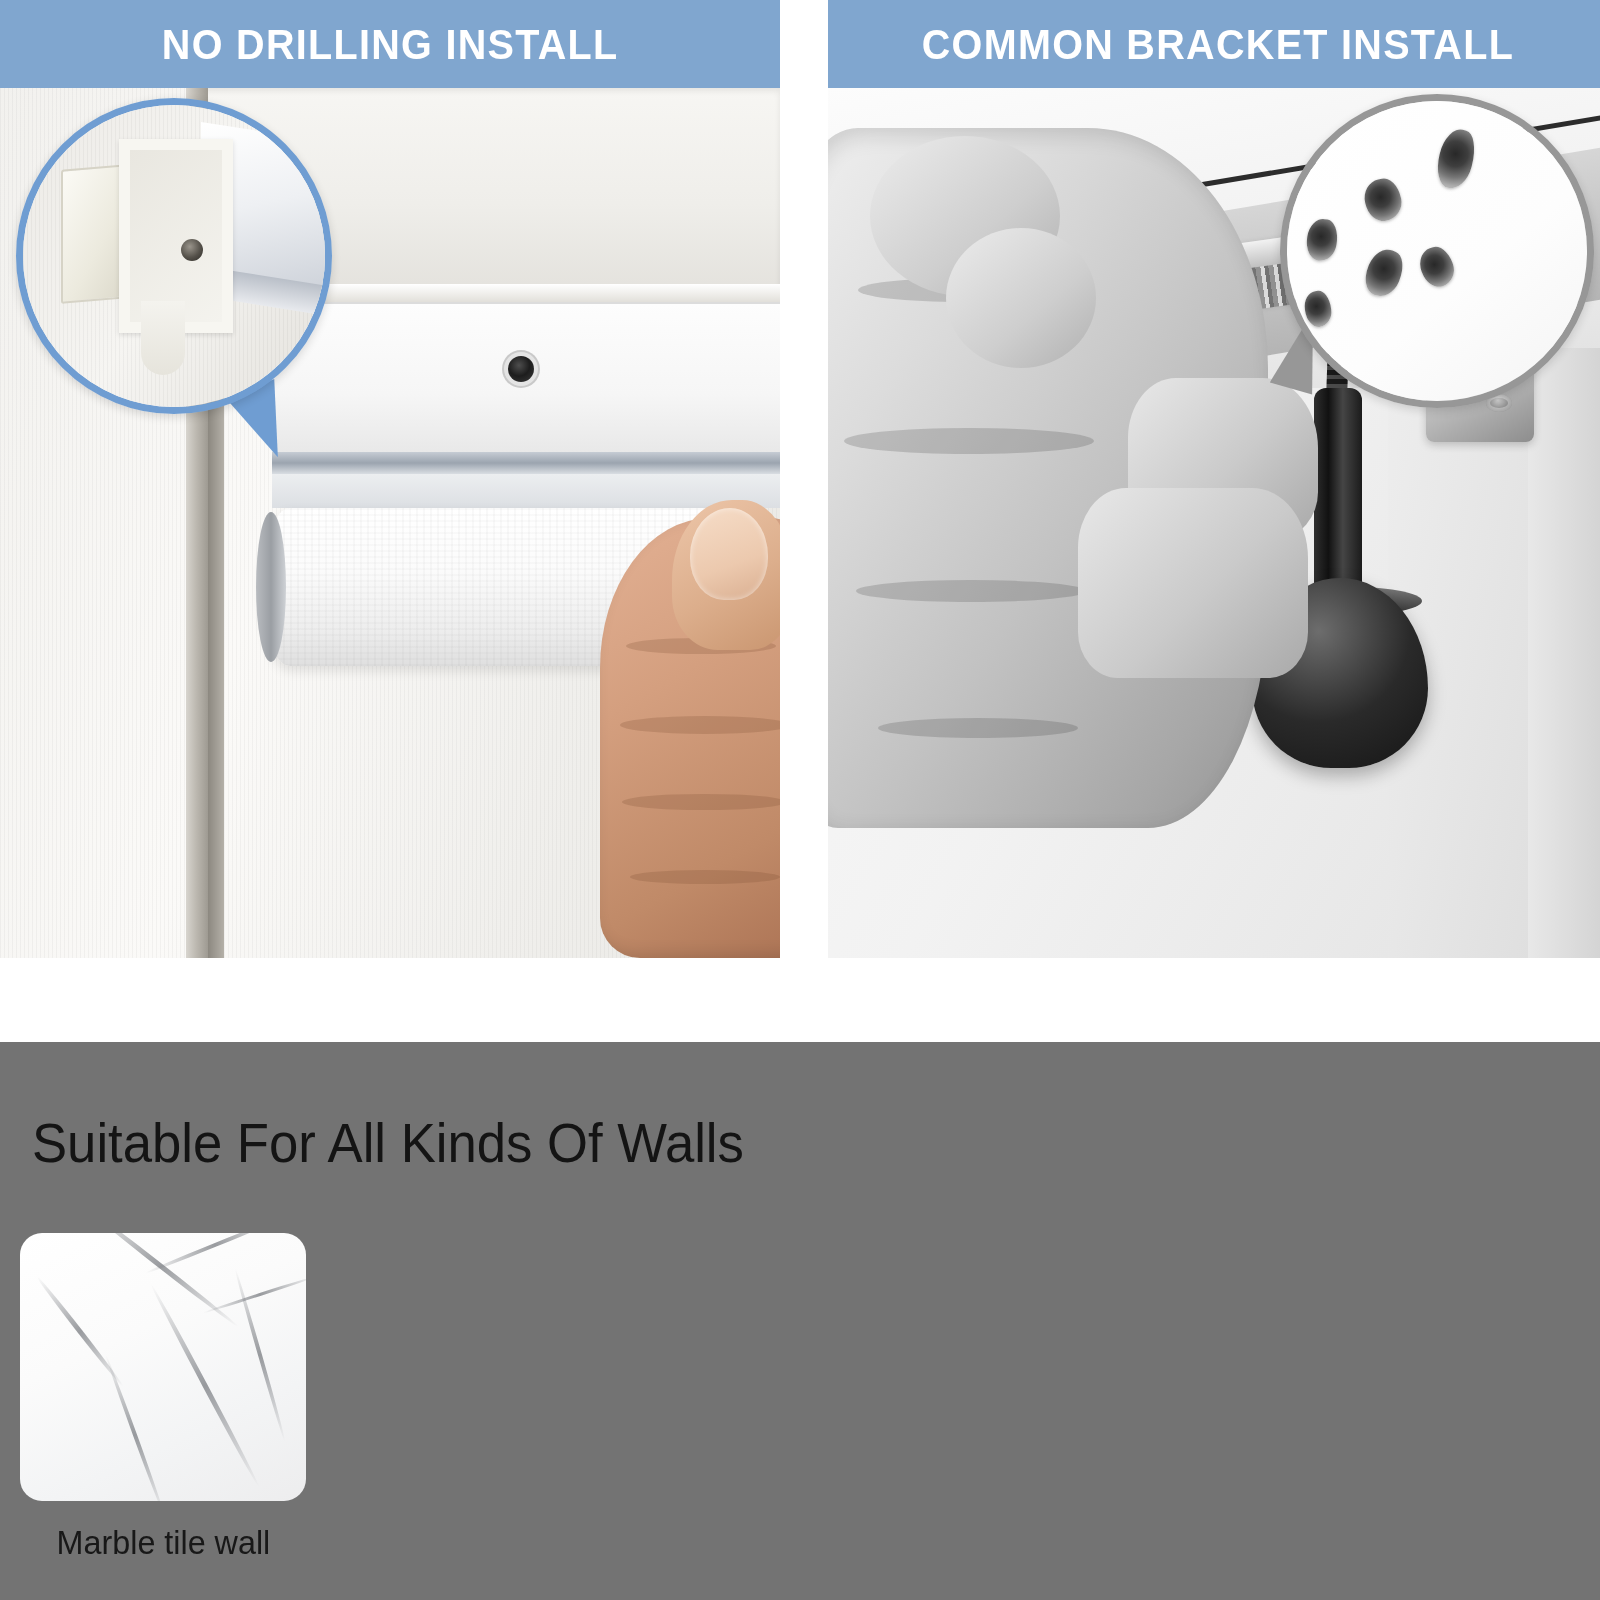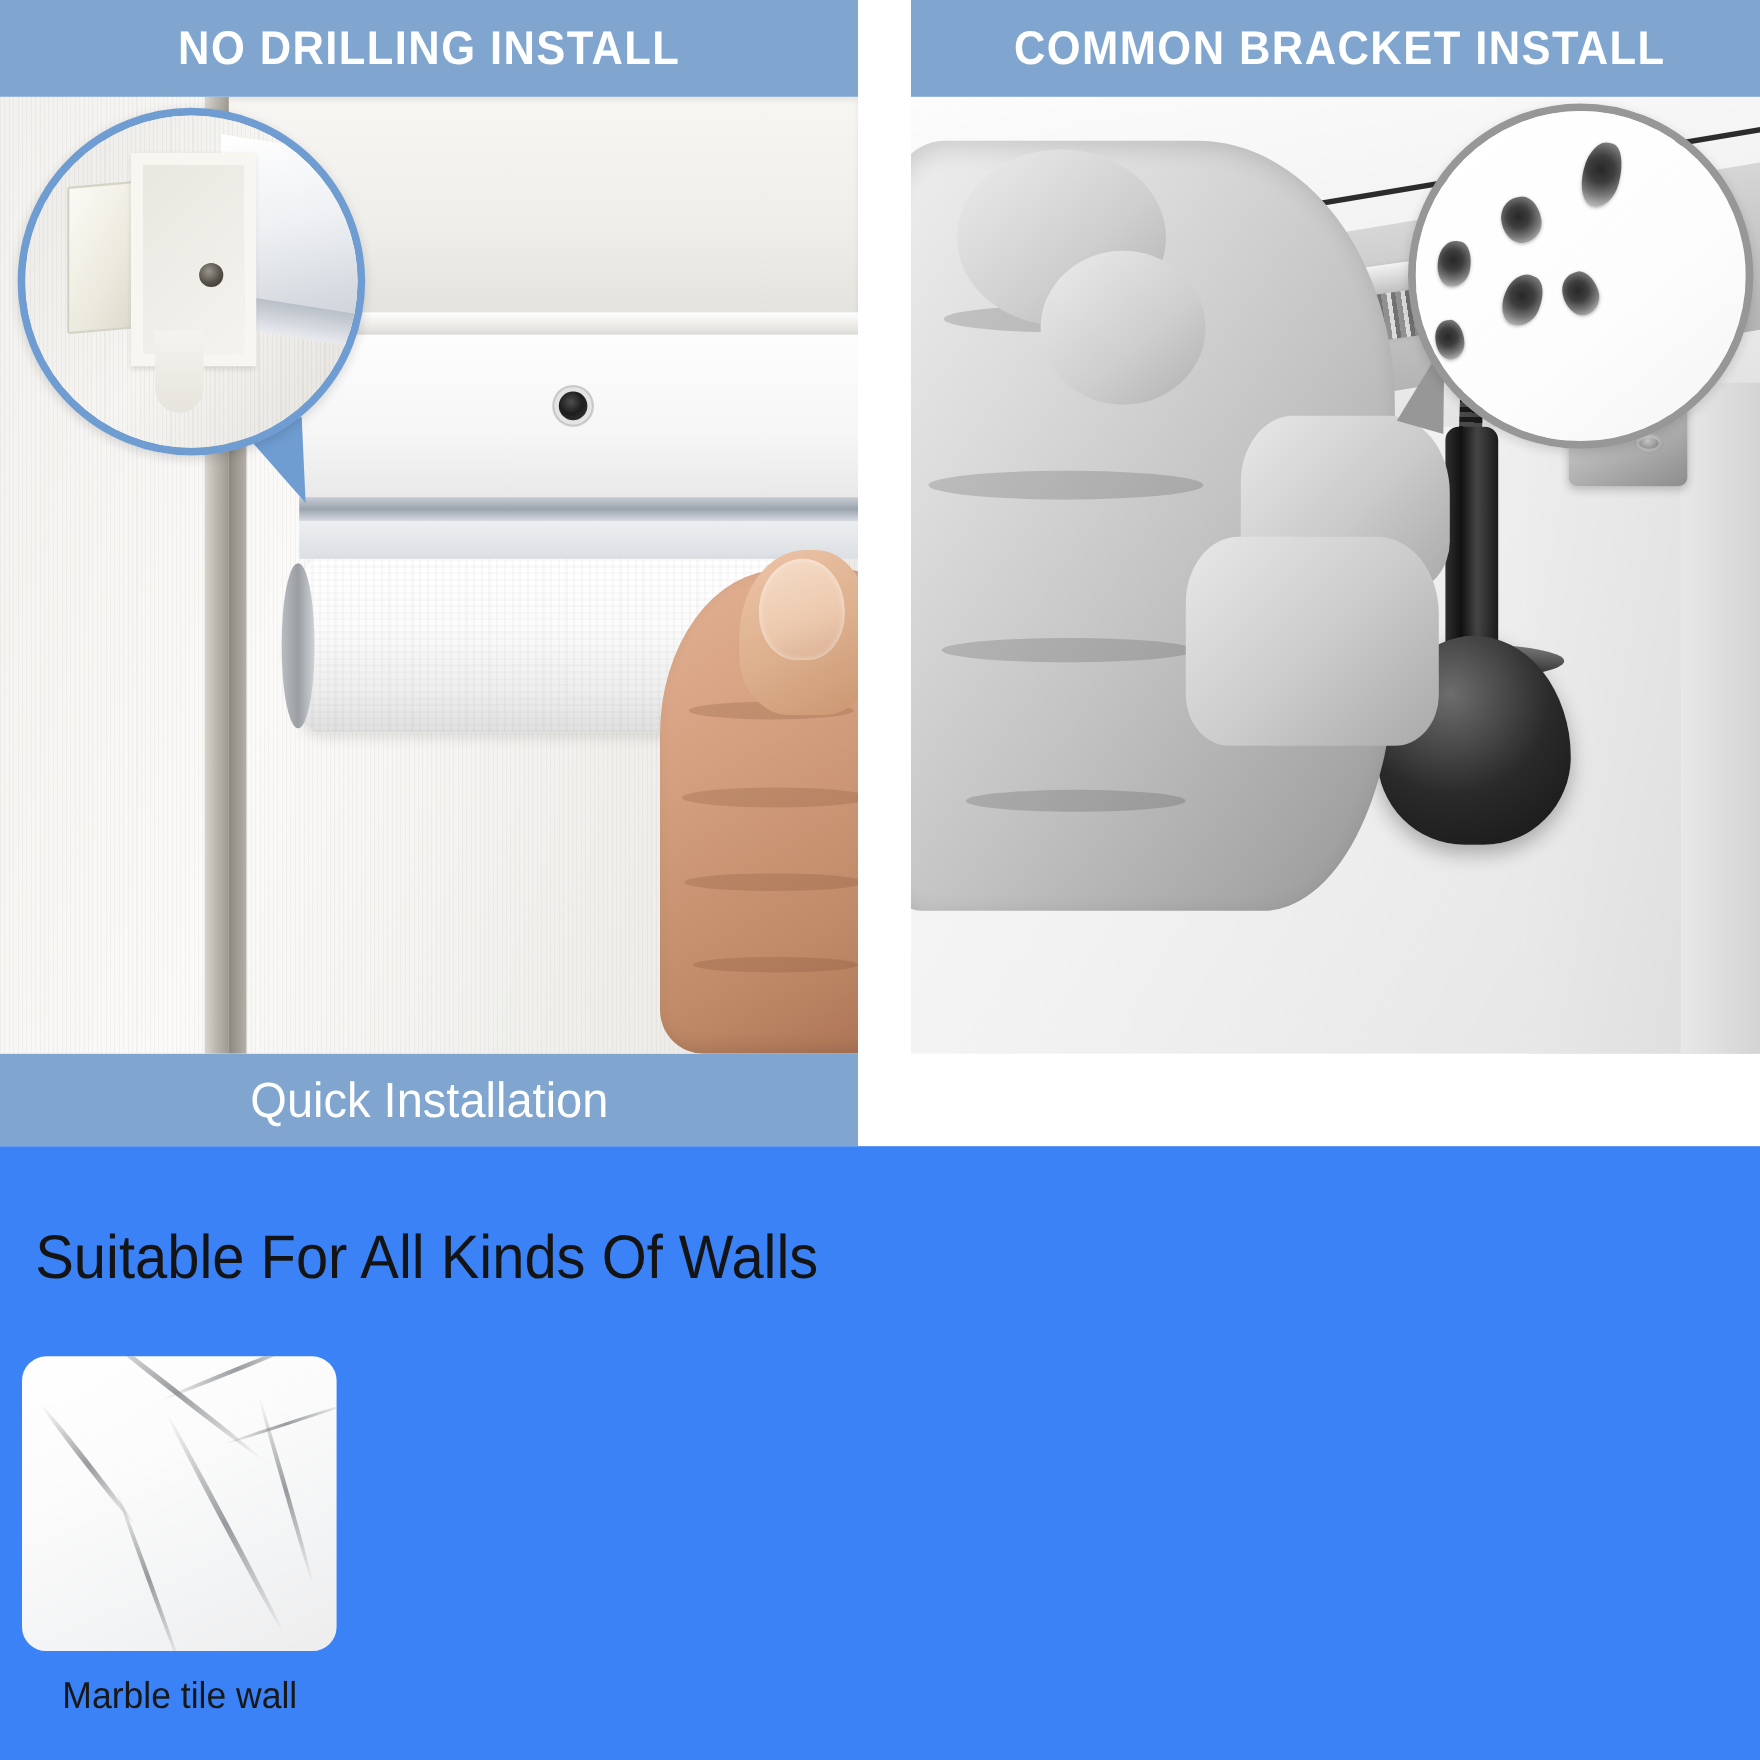--- a/index.html
+++ b/index.html
@@ -386,21 +386,21 @@
         #3b2411 0%, #5a3a1c 32%, #9b7243 60%, #c9a676 80%, #e3cba5 100%);
     box-shadow: 0 1px 3px rgba(90,60,28,0.35);
   }
 
   
   .walls-section {
     position: absolute;
     left: 0; top: 1042px;
     width: 1600px;
     height: 558px;
-    background: #3b82f6;
+    background: #737373;
   }
   .section-title {
     position: absolute;
     left: 32px; top: 68px;
     font-size: 56px;
     color: #141414;
     font-weight: normal;
     white-space: nowrap;
     transform: scaleX(0.94);
     transform-origin: left center;
@@ -579,23 +579,20 @@
         <div class="co-l-bg"></div>
         <div class="co-l-bar"></div>
         <div class="co-l-bar2"></div>
         <div class="co-l-pad"></div>
         <div class="co-l-frame"></div>
         <div class="co-l-screw"></div>
         <div class="co-l-stem"></div>
       </div>
     </div>
 
-    <div class="panel-footer">
-      <span class="panel-footer-text">Quick Installation</span>
-    </div>
   </div>
 
   <div class="panel right">
 
     <div class="panel-header">
       <span class="panel-header-text">COMMON BRACKET INSTALL</span>
     </div>
 
     <div class="photo photo-grey">
       <div class="wall-right"></div>

